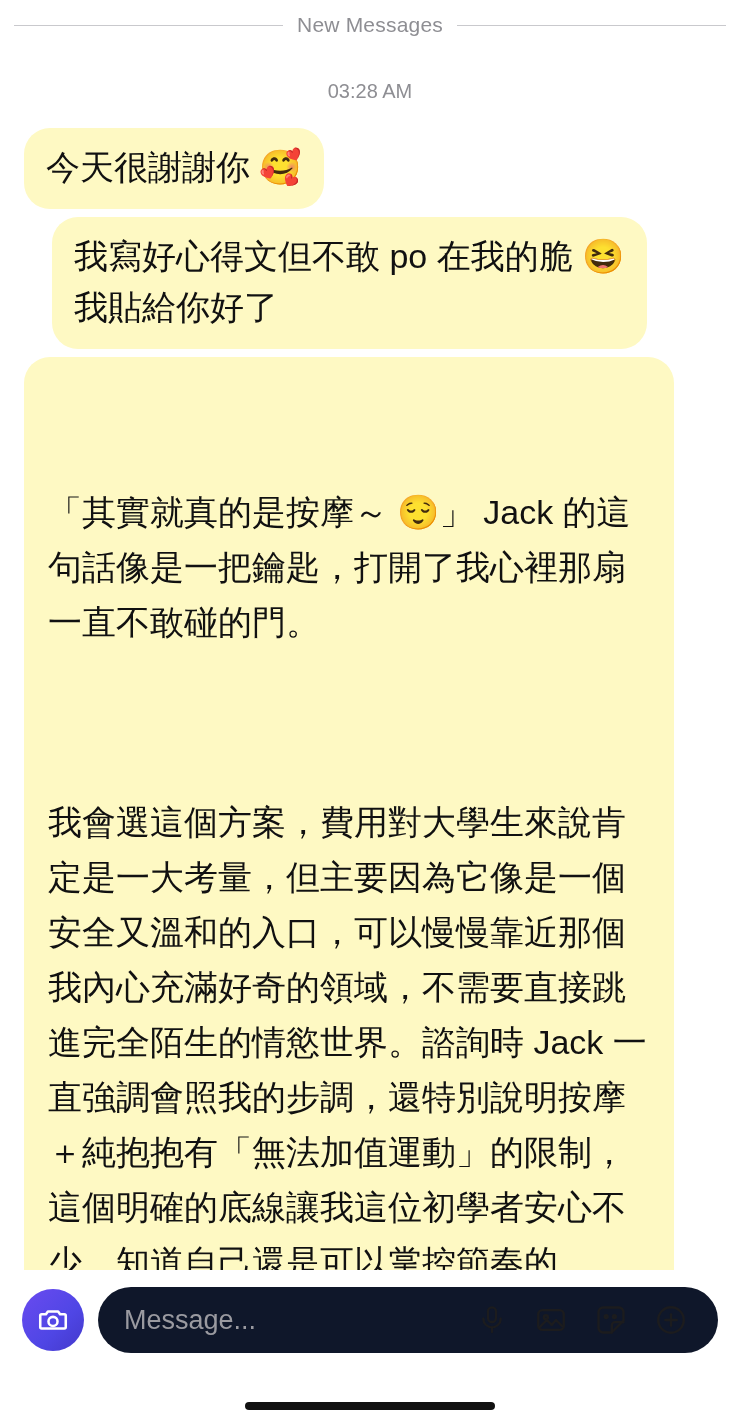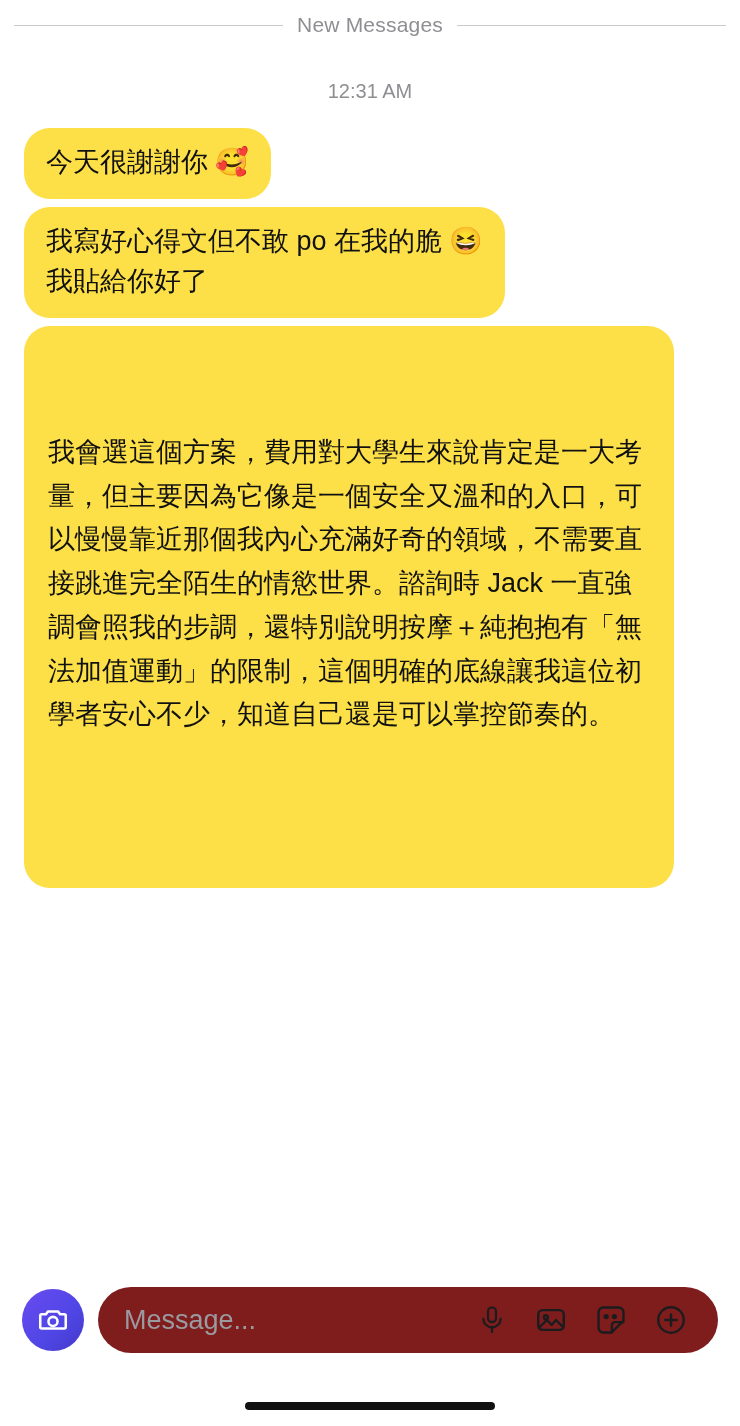--- a/index.html
+++ b/index.html
@@ -62,32 +62,33 @@
     overflow: hidden;
     padding: 0 24px 0 24px;
     box-sizing: border-box;
   }
   .bubble-row {
     display: flex;
     justify-content: flex-start;
     margin-bottom: 8px;
   }
   .bubble {
-    background: #fde047;
+    background: #fef9c3;
     border-radius: 26px;
     padding: 14px 22px 16px 22px;
     max-width: 600px;
-    font-size: 27px;
+    font-size: 34px;
     line-height: 1.5;
     color: #111;
     word-wrap: break-word;
     white-space: pre-wrap;
   }
   .bubble.wide {
     max-width: 602px;
+    margin-left: 28px;
   }
   .bubble.long {
     max-width: 602px;
     padding: 18px 24px 20px 24px;
     line-height: 1.62;
   }
   .bubble .para {
     margin: 0 0 34px 0;
   }
   .bubble .para:last-child {
@@ -114,21 +115,21 @@
     border-radius: 50%;
     background: linear-gradient(135deg, #6a4bf0 0%, #4f46e5 60%, #4338ca 100%);
     display: flex;
     align-items: center;
     justify-content: center;
     flex: 0 0 auto;
   }
   .input-pill {
     flex: 1 1 auto;
     height: 66px;
-    background: #7f1d1d;
+    background: #0f172a;
     border-radius: 34px;
     display: flex;
     align-items: center;
     padding: 0 26px;
     box-sizing: border-box;
     gap: 0;
     position: relative;
   }
   .input-pill .placeholder {
     font-size: 27px;
@@ -157,35 +158,36 @@
 </style>
 </head>
 <body>
 
 <div class="divider-row">
   <div class="divider-line"></div>
   <div class="divider-label">New Messages</div>
   <div class="divider-line"></div>
 </div>
 
-<div class="timestamp">12:31 AM</div>
+<div class="timestamp">03:28 AM</div>
 
 <div class="thread">
 
   <div class="bubble-row">
     <div class="bubble">今天很謝謝你 🥰</div>
   </div>
 
   <div class="bubble-row">
     <div class="bubble wide">我寫好心得文但不敢 po 在我的脆 😆
 我貼給你好了</div>
   </div>
 
   <div class="bubble-row">
     <div class="bubble long">
+      <p class="para">「其實就真的是按摩～ 😌」 Jack 的這句話像是一把鑰匙，打開了我心裡那扇一直不敢碰的門。</p>
       <p class="para">我會選這個方案，費用對大學生來說肯定是一大考量，但主要因為它像是一個安全又溫和的入口，可以慢慢靠近那個我內心充滿好奇的領域，不需要直接跳進完全陌生的情慾世界。諮詢時 Jack 一直強調會照我的步調，還特別說明按摩＋純抱抱有「無法加值運動」的限制，這個明確的底線讓我這位初學者安心不少，知道自己還是可以掌控節奏的。</p>
       
     </div>
   </div>
 
 </div>
 
 <div class="composer">
 
   <div class="camera-btn">

